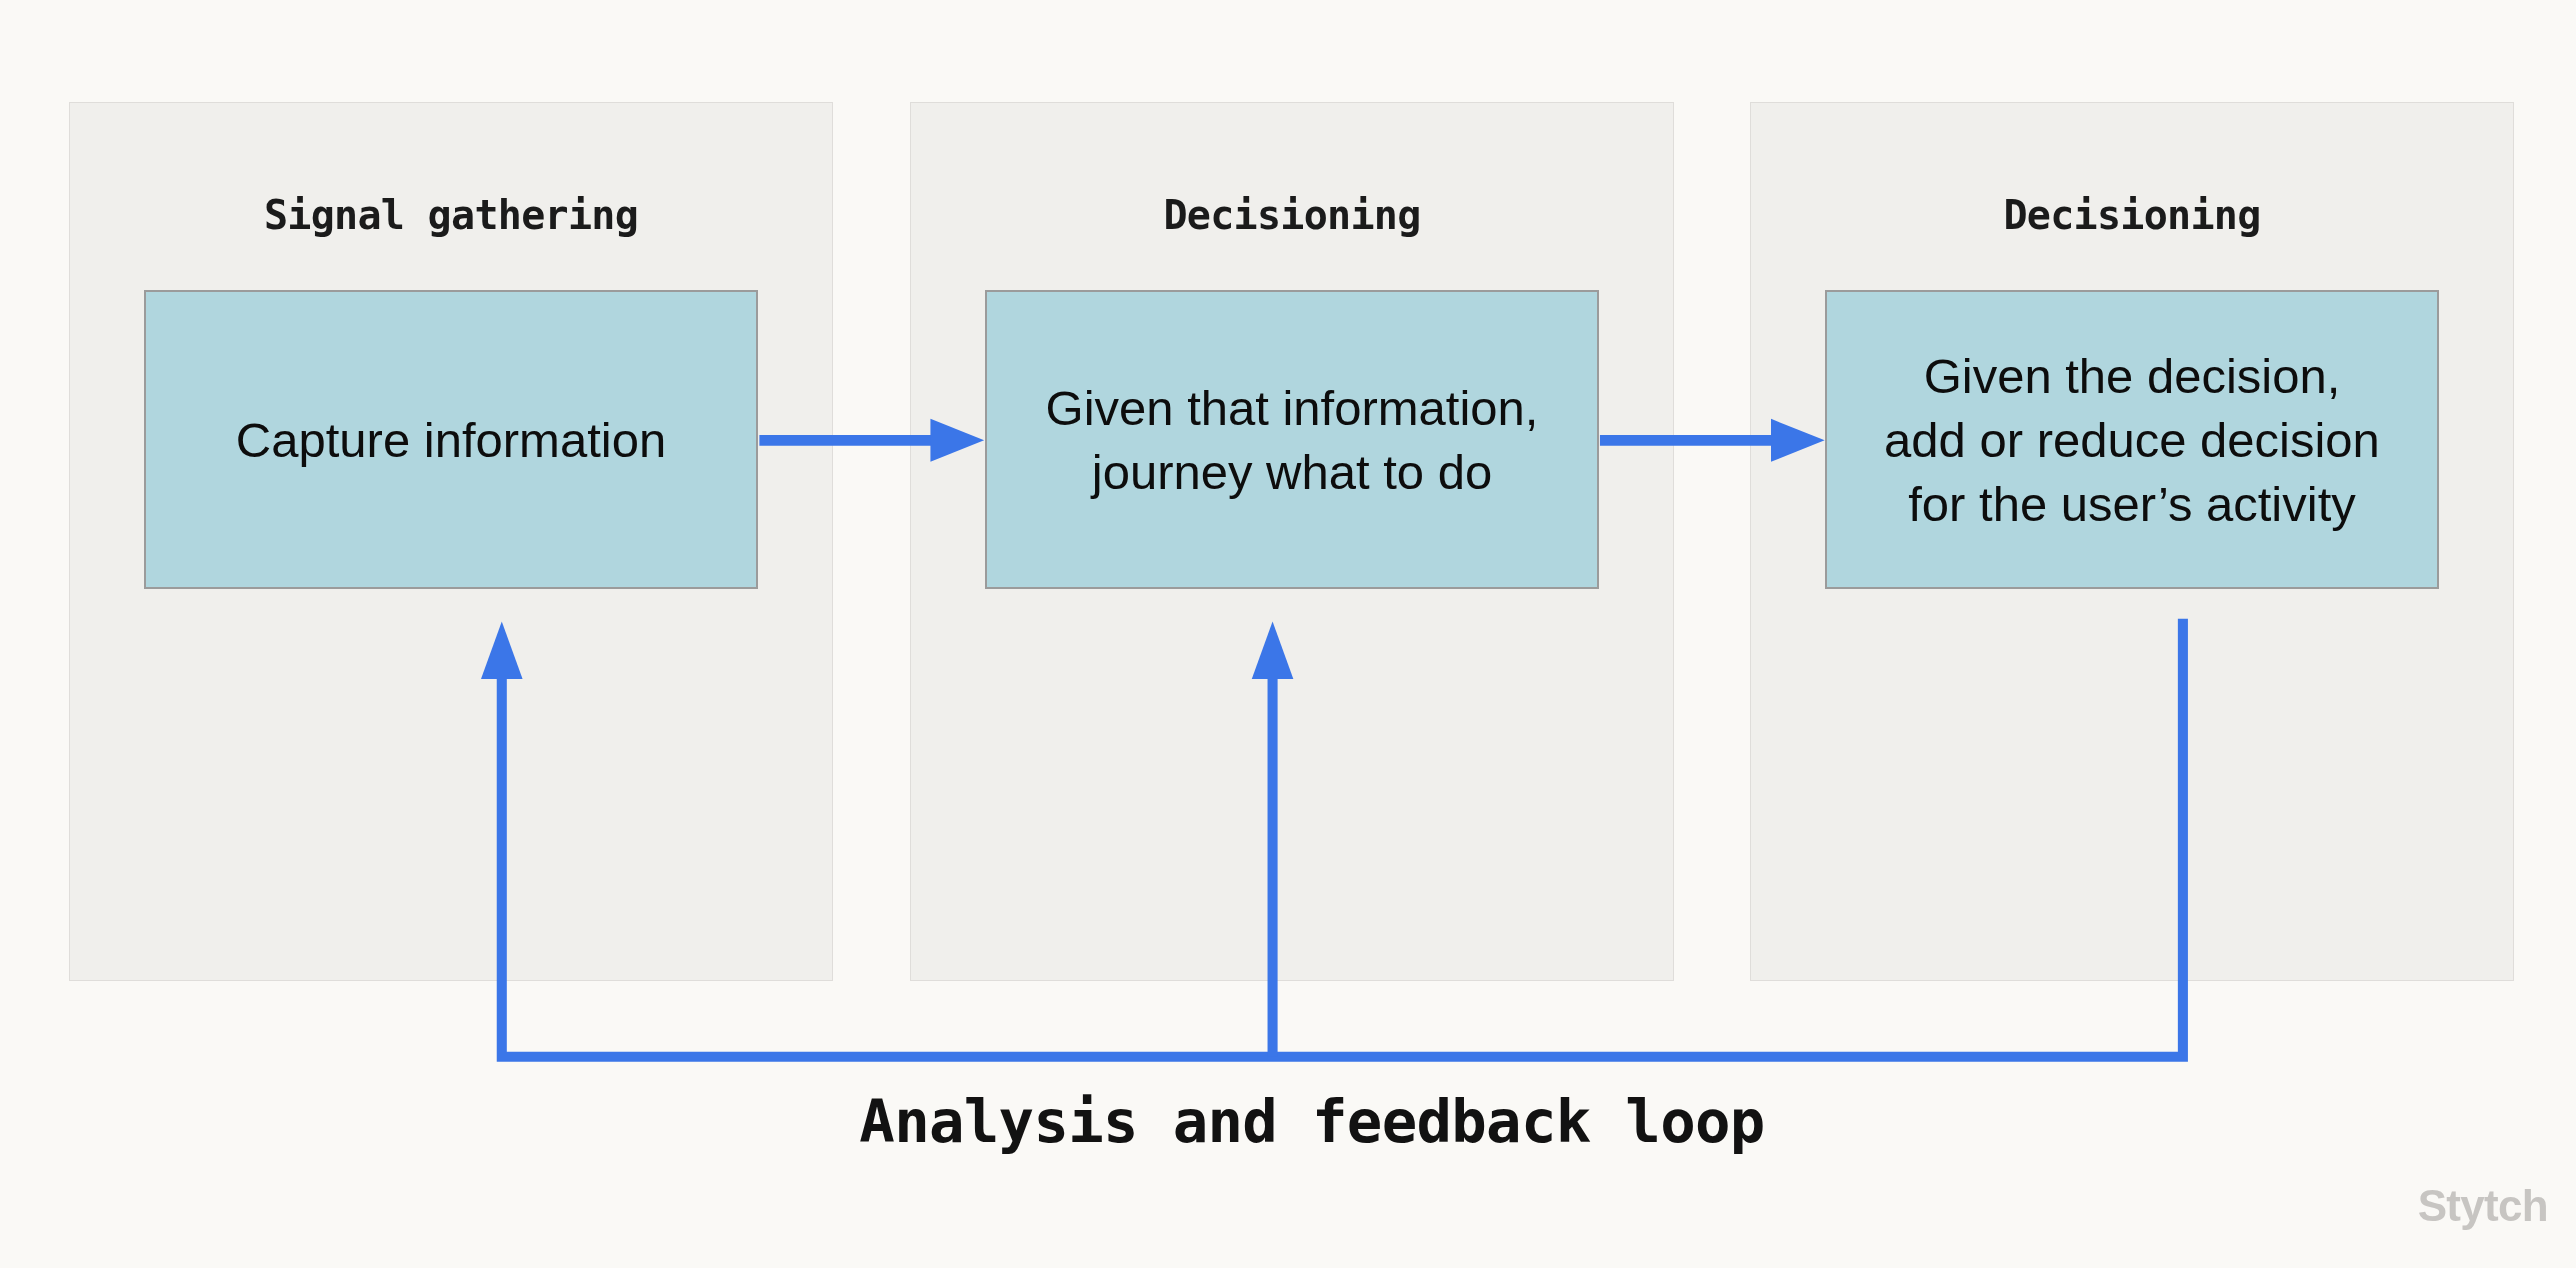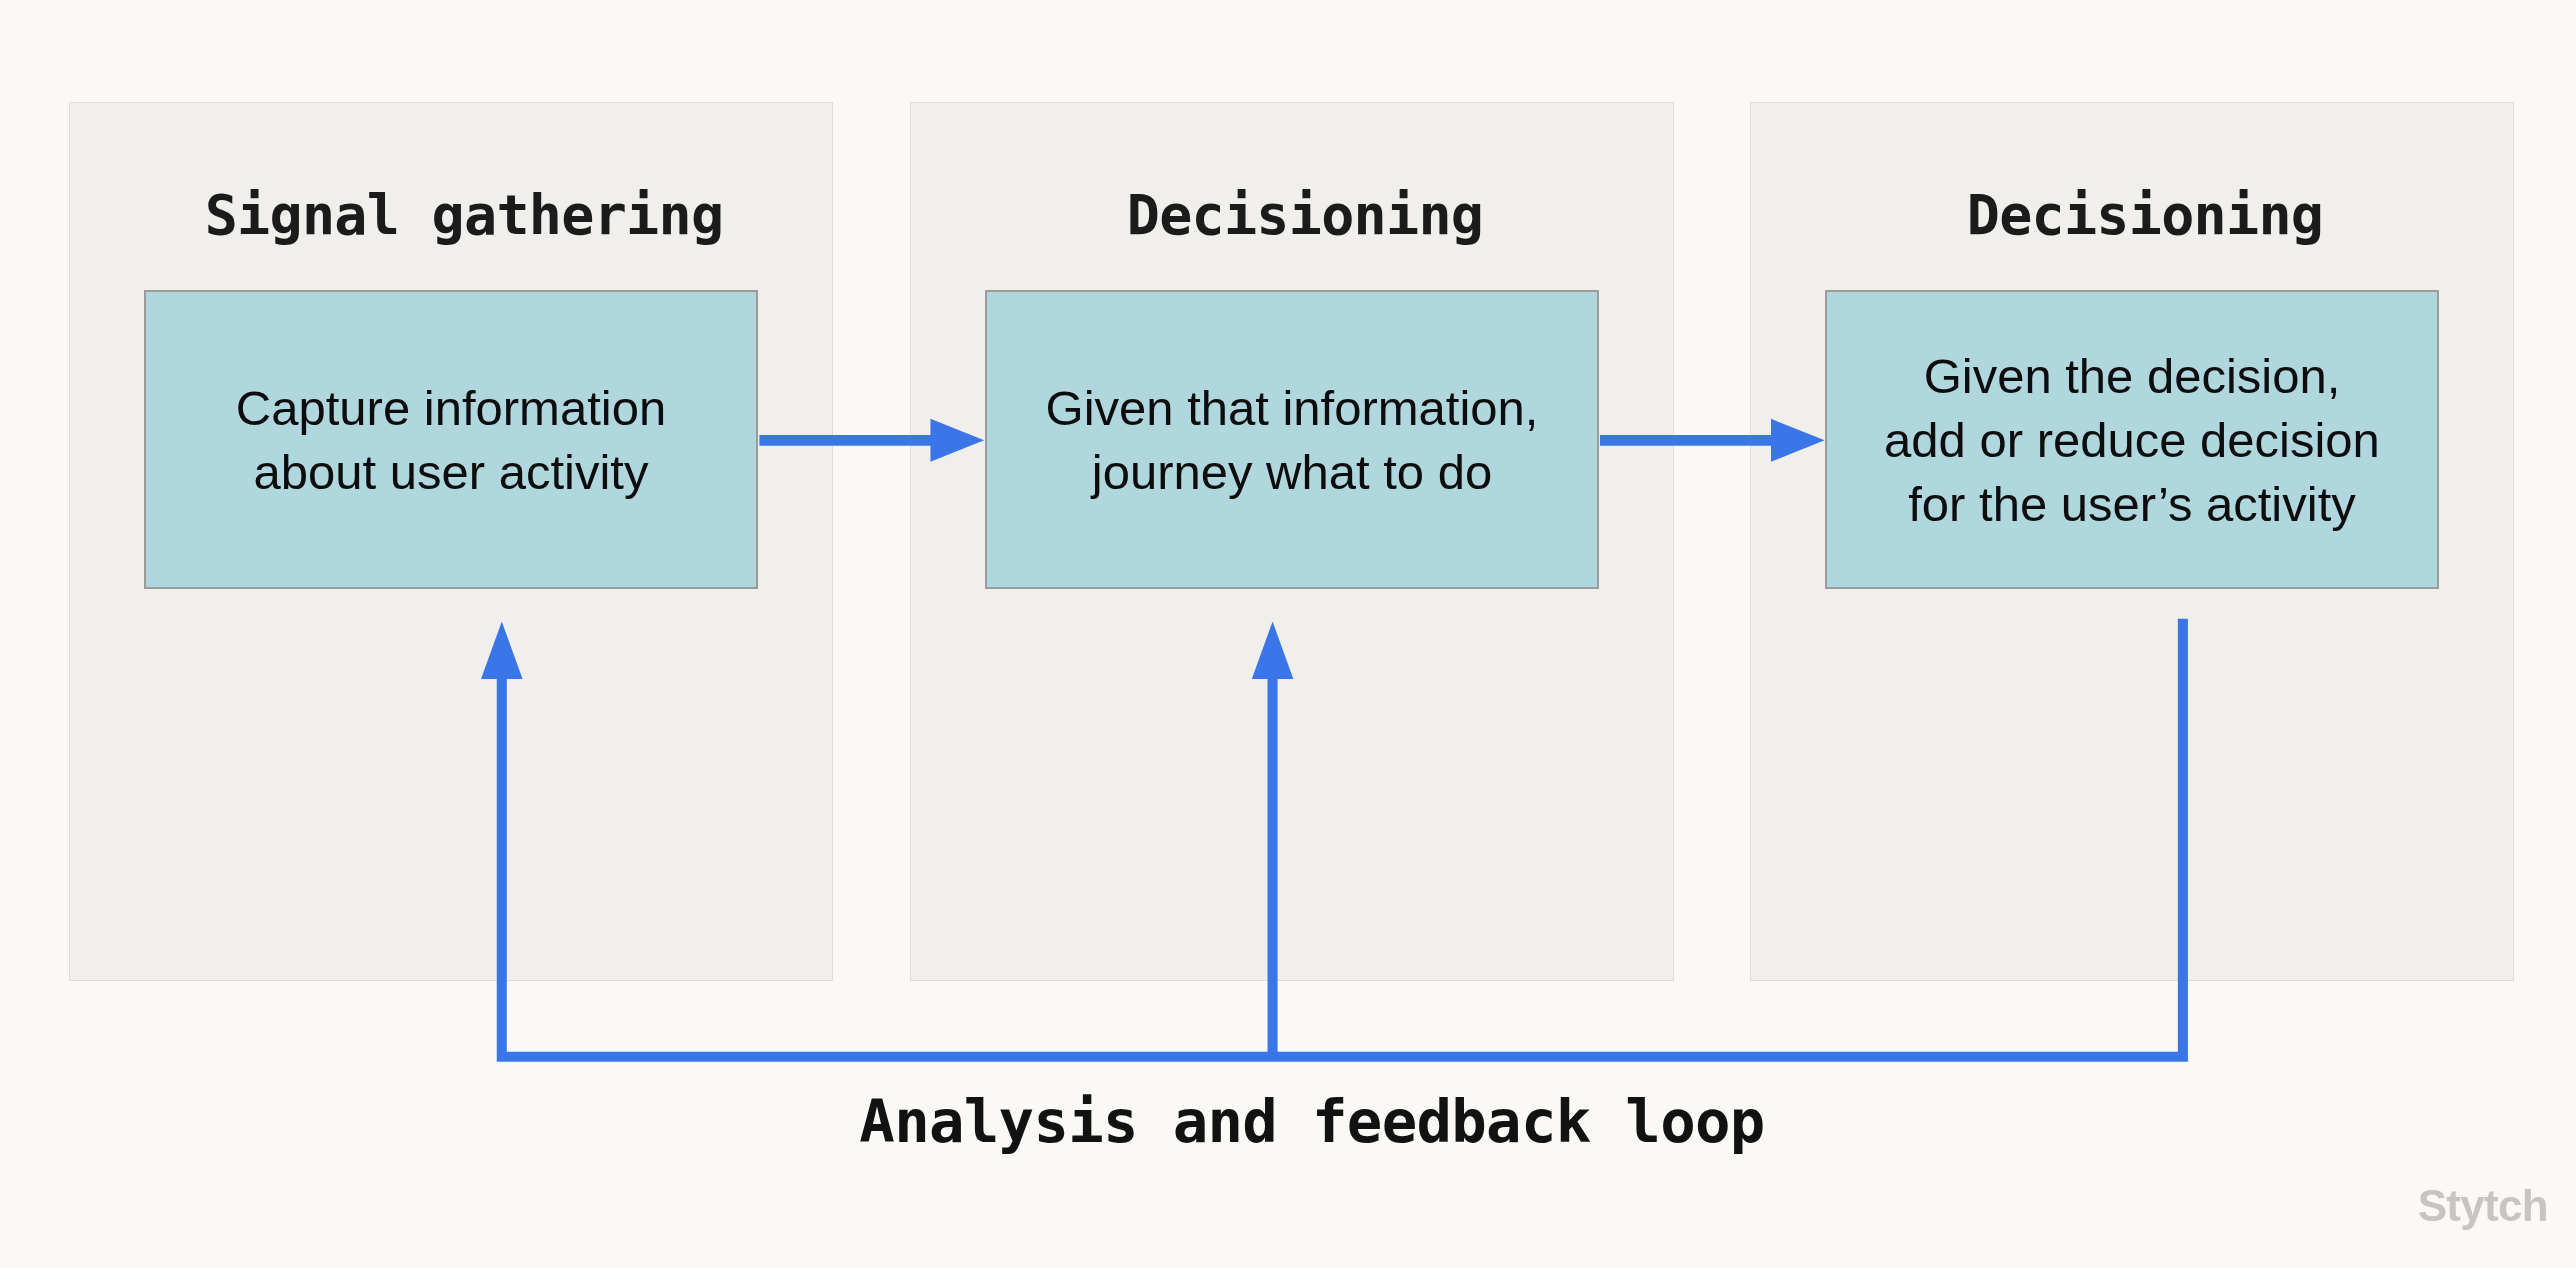--- a/index.html
+++ b/index.html
@@ -26,26 +26,26 @@
     background: var(--panel-fill, #f0efec);
     border: 1.3px solid var(--panel-border, #dfddda);
     box-sizing: border-box;
   }
   .panel-1 { left: 69px; }
   .panel-2 { left: 910px; }
   .panel-3 { left: 1750px; }
   .panel-title {
     position: absolute;
     top: 79px;
-    left: 13px;
+    left: 0;
     width: 100%;
     text-align: center;
     font-family: "DejaVu Sans Mono", monospace;
     font-weight: bold;
-    font-size: 55px;
+    font-size: 40px;
     line-height: 67px;
     color: var(--title-color, #1b1b1b);
     letter-spacing: -0.7px;
   }
   .step-box {
     position: absolute;
     top: 187px;
     left: 50%;
     transform: translateX(-50%);
     width: 614px;
@@ -101,21 +101,20 @@
 </style>
 </head>
 <body>
 
 <div class="canvas">
 
   <div class="panel panel-1">
     <div class="panel-title">Signal gathering</div>
     <div class="step-box">
       <span>Capture information</span>
-      <span>about user activity</span>
     </div>
   </div>
 
   <div class="panel panel-2">
     <div class="panel-title">Decisioning</div>
     <div class="step-box">
       <span>Given that information,</span>
       <span>journey what to do</span>
     </div>
   </div>

